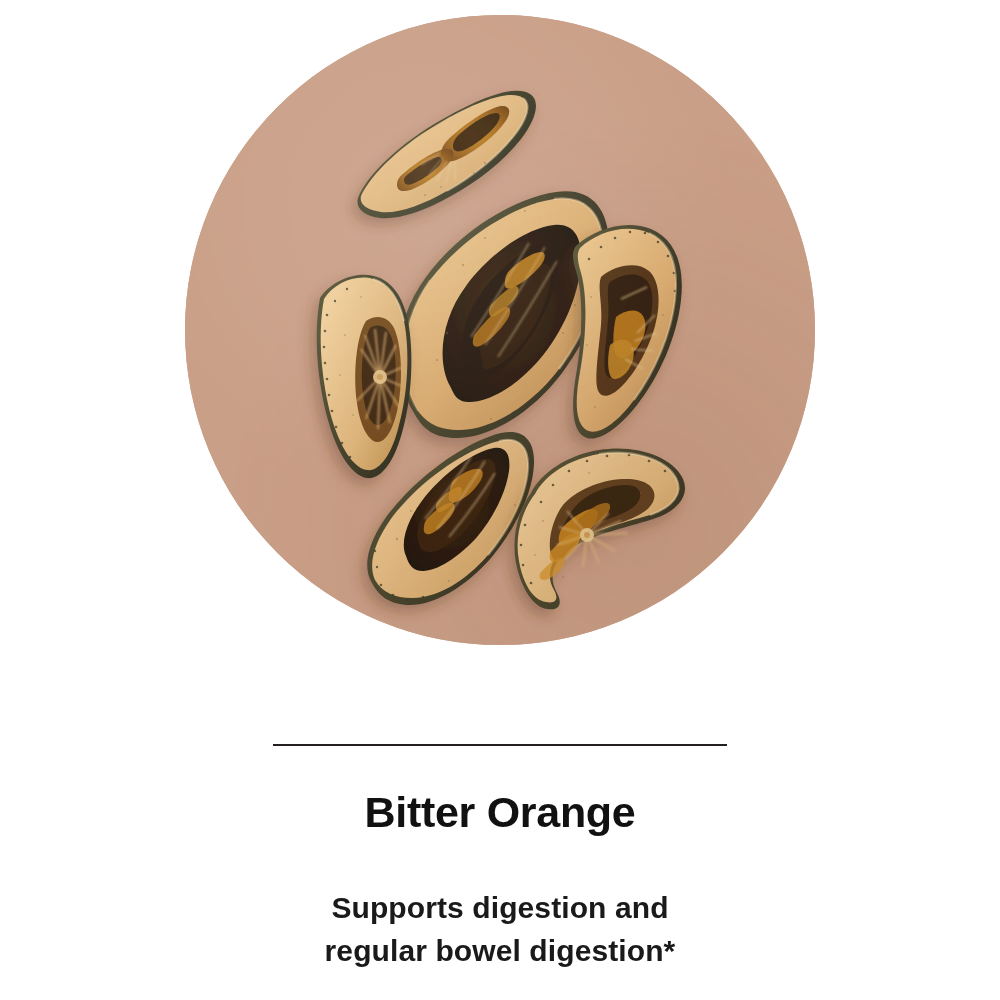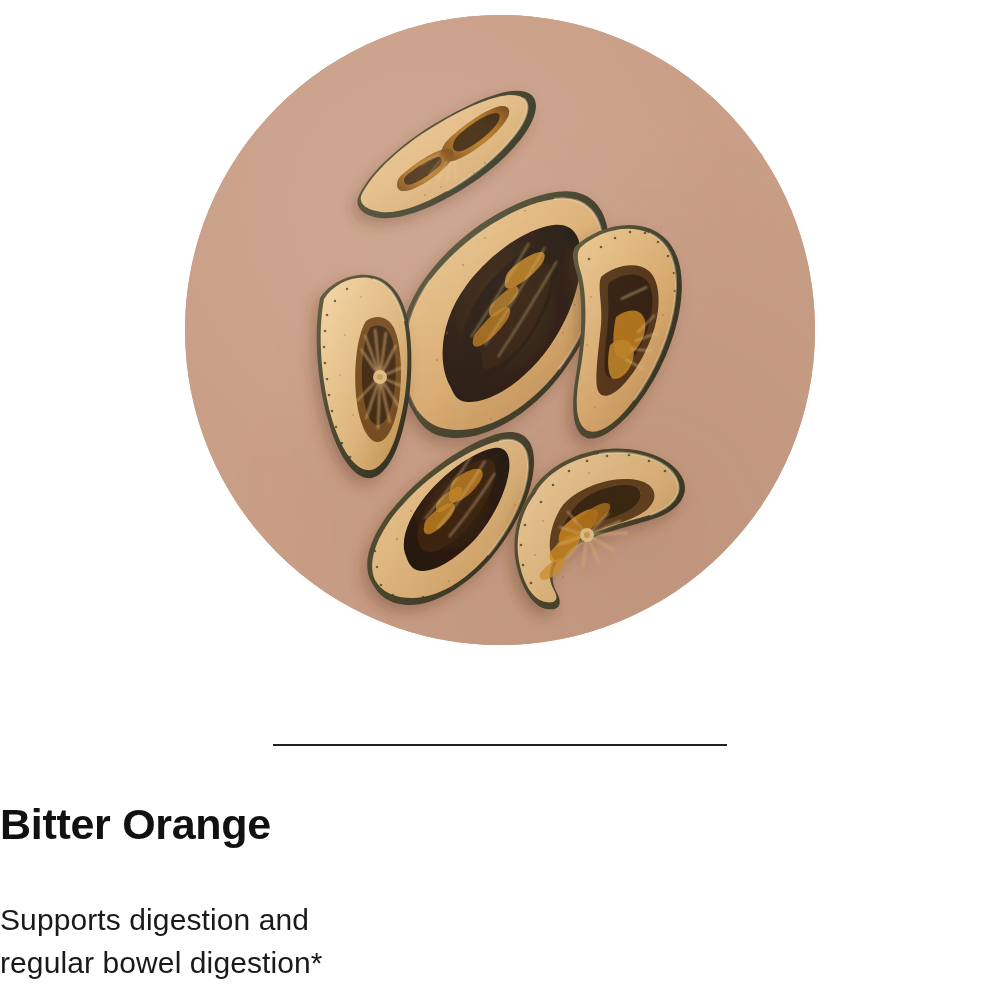--- a/index.html
+++ b/index.html
@@ -46,40 +46,40 @@
     left:273px; top:744px;
     width:454px; height:2px;
     background:#231f20;
   }
 
   
   .text-block {
     position:absolute;
     left:0; top:790px;
     width:1000px;
-    margin-top:12px;
+    text-align:center;
   }
 
   .ingredient-title {
     font-size:43px;
     font-weight:bold;
     letter-spacing:-0.3px;
     color:#111111;
     line-height:1.05;
   }
 
   .ingredient-benefit {
     margin-top:52px;
     font-size:30px;
     font-weight:normal;
     color:#1a1a1a;
     line-height:1.42;
     letter-spacing:0.1px;
   }
-  .benefit-line { display:block; }
+  .benefit-line { display:block;font-weight:bold; }
 </style>
 </head>
 <body>
 
 <div class="card">
 
   <div class="photo-circle">
 
     <svg class="photo-svg" viewBox="0 0 630 630">
       <defs>

